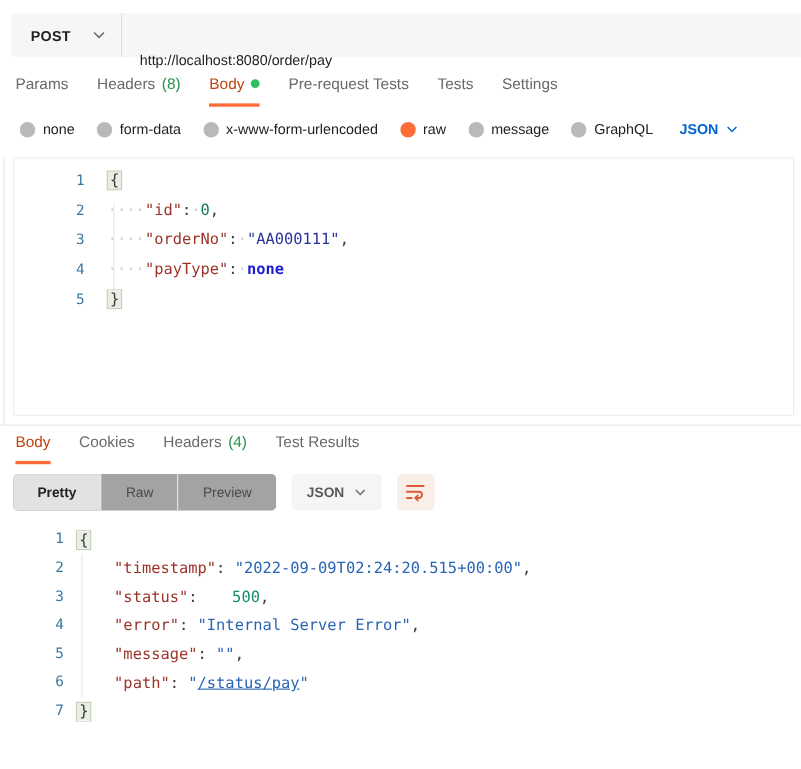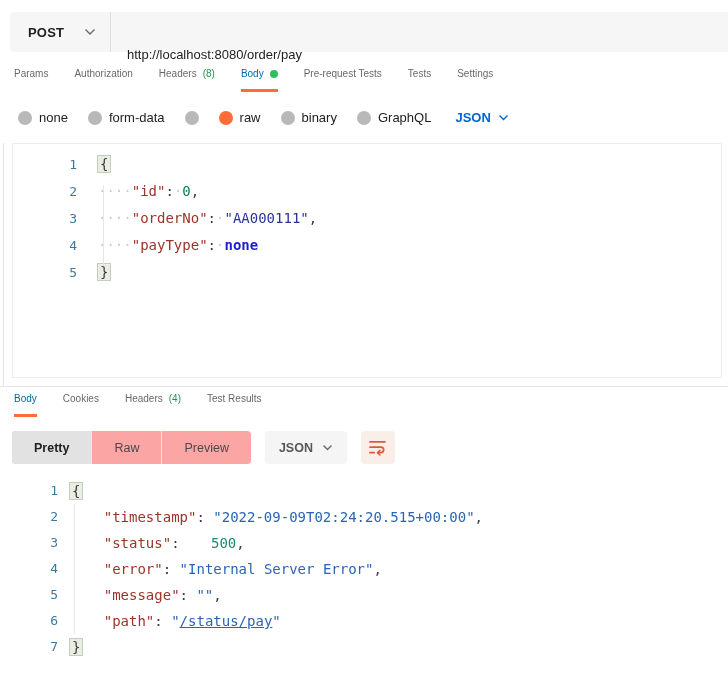--- a/index.html
+++ b/index.html
@@ -10,23 +10,23 @@
   .url-bar { position:absolute; left:10px; top:12px; width:718px; height:40px;
     background:#f6f6f6; border-radius:4px 0 0 4px; display:flex; align-items:center; }
   .method-box { width:100px; height:100%; display:flex; align-items:center;
     justify-content:space-between; padding:0 14px 0 18px; cursor:pointer; }
   .method-label { font-weight:bold; font-size:13px; letter-spacing:.2px; }
   .vdiv { width:1px; height:100%; background:#e0e0e0; }
   .url-text { font-size:13px; padding-left:16px; color:#212121;margin-top:44px; }
 
   
   .req-tabs { position:absolute; left:14px; top:68px; display:flex; gap:26px; }
-  .tab { font-size:10px; color:#696969; padding-bottom:10px; border-bottom:3px solid transparent;
+  .tab { font-size:14px; color:#696969; padding-bottom:10px; border-bottom:3px solid transparent;
     display:flex; align-items:center; gap:6px; cursor:pointer; white-space:nowrap; }
-  .tab.active { color:#0369a1; border-bottom-color:#ff6c37; }
+  .tab.active { color:#c2410c; border-bottom-color:#ff6c37; }
   .tab .count { color:#259150; }
   .dot { width:8px; height:8px; border-radius:50%; background:#2dbe60; display:inline-block; }
 
   
   .modes { position:absolute; left:18px; top:110px; display:flex; align-items:center; gap:20px; }
   .mode { display:flex; align-items:center; gap:7px; cursor:pointer; }
   .radio { width:14px; height:14px; border-radius:50%; background:#b9b9b9; display:inline-block; }
   .mode.selected .radio { background:#ff6c37; }
   .mode-label { font-size:13px; color:#212121; }
   .lang-select { display:flex; align-items:center; gap:7px; cursor:pointer; margin-left:4px; }
@@ -60,21 +60,21 @@
   .tok-brace { color:#3c3c3c; background:#e9eee3; box-shadow:0 0 0 1px #c5cebc; padding:0 2px; }
 
   .indent-guide { position:absolute; width:1px; background:#e6e6e6; }
   .ig-req  { left:90px; top:41px; height:81px; }
   .ig-resp { left:62px; top:26px; height:130px; }
 
   
   .divider { position:absolute; left:0; top:386px; width:728px; height:1px; background:#e6e6e6; }
   .resp-tabs { position:absolute; left:14px; top:393px; display:flex; gap:26px; }
   .resp-controls { position:absolute; left:12px; top:431px; display:flex; align-items:center; gap:14px; }
-  .seg-group { display:flex; background:#fca5a5; border-radius:4px; overflow:hidden; height:33px; }
+  .seg-group { display:flex; background:#a3a3a3; border-radius:4px; overflow:hidden; height:33px; }
   .seg { font-size:12.5px; color:#4a4a4a; padding:0 22px; display:flex; align-items:center;
     cursor:pointer; border-right:1px solid #e9e9e9; }
   .seg:last-child { border-right:none; }
   .seg.active { background:#e2e2e2; color:#212121; font-weight:bold; }
   .pill-btn { height:33px; background:#f5f5f5; border-radius:4px; display:flex; align-items:center;
     gap:9px; padding:0 14px; cursor:pointer; }
   .pill-btn .lang2 { font-size:12.5px; font-weight:bold; color:#58585a; }
   .wrap-btn { width:34px; height:33px; background:#faeee8; border-radius:4px;
     display:flex; align-items:center; justify-content:center; cursor:pointer; }
 
@@ -92,23 +92,20 @@
   </div>
   <div class="vdiv"></div>
   <div class="url-text">http://localhost:8080/order/pay</div>
 </div>
 
 <div class="req-tabs">
   <div class="tab">
       <span>Params</span>
     </div>
   <div class="tab">
-      <span>Authorization</span>
-    </div>
-  <div class="tab">
       <span>Headers</span>
       <span class="count">(8)</span>
     </div>
   <div class="tab active">
       <span>Body</span>
       <span class="dot"></span>
     </div>
   <div class="tab">
       <span>Pre-request Tests</span>
     </div>
@@ -124,28 +121,29 @@
   <div class="mode">
       <span class="radio"></span>
       <span class="mode-label">none</span>
     </div>
   <div class="mode">
       <span class="radio"></span>
       <span class="mode-label">form-data</span>
     </div>
   <div class="mode">
       <span class="radio"></span>
+      <span class="mode-label">x-www-form-urlencoded</span>
     </div>
   <div class="mode selected">
       <span class="radio"></span>
       <span class="mode-label">raw</span>
     </div>
   <div class="mode">
       <span class="radio"></span>
-      <span class="mode-label">binary</span>
+      <span class="mode-label">message</span>
     </div>
   <div class="mode">
       <span class="radio"></span>
       <span class="mode-label">GraphQL</span>
     </div>
   <div class="lang-select">
     <span class="lang">JSON</span>
     <svg width="11" height="7" viewBox="0 0 11 7">
         <polyline points="1.5,1.5 5.5,5.5 9.5,1.5" fill="none" stroke="#0265d2" stroke-width="1.4"></polyline>
       </svg>

